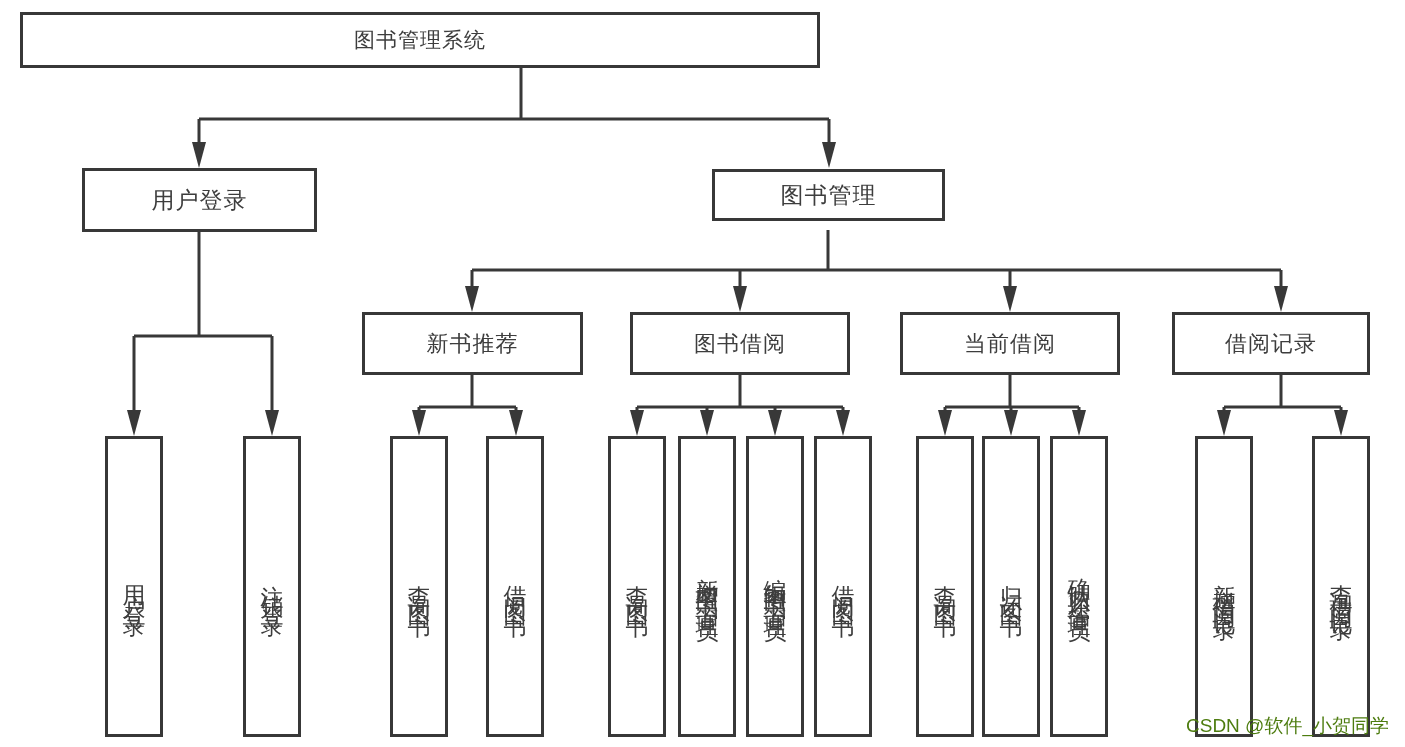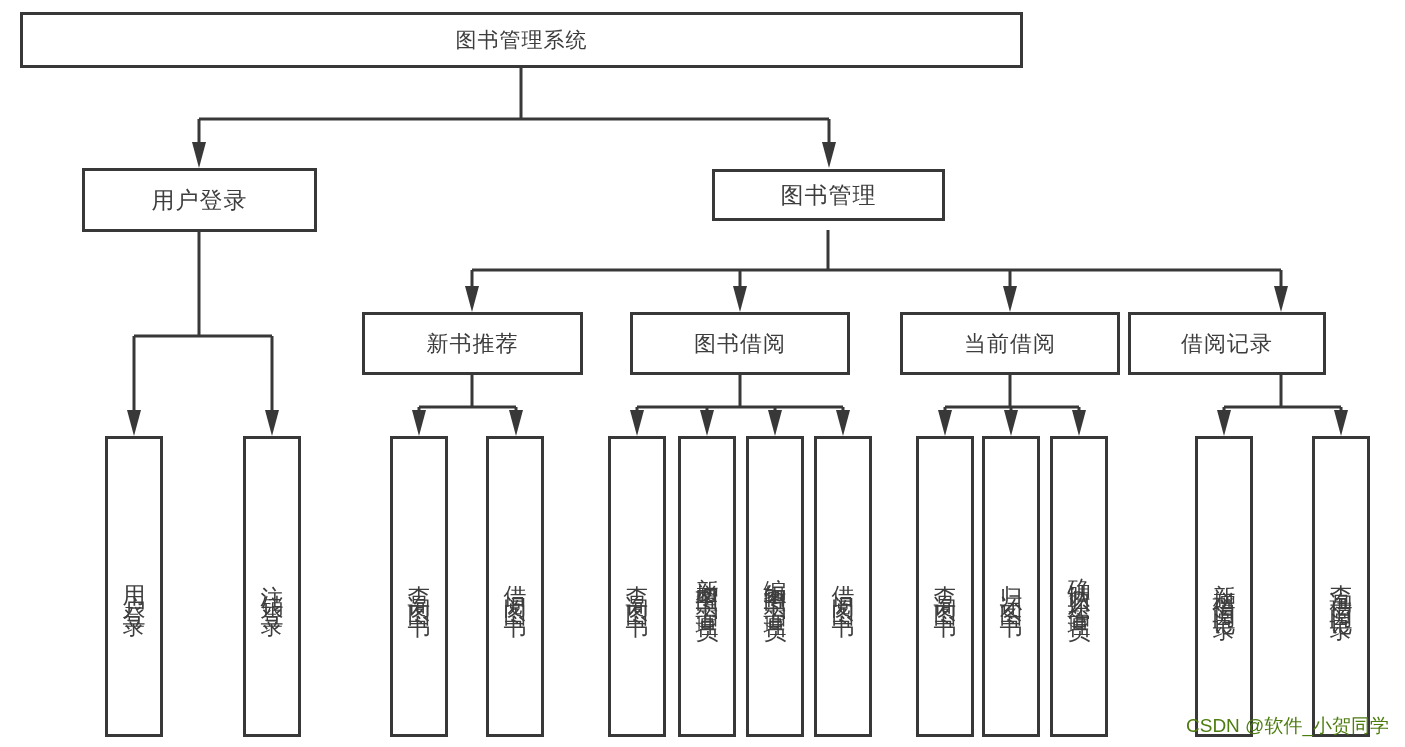--- a/index.html
+++ b/index.html
@@ -16,28 +16,28 @@
   .node {
     position: absolute;
     border: 3px solid #383838;
     background: #ffffff;
     color: #3d3d3d;
     display: flex;
     align-items: center;
     justify-content: center;
     text-align: center;
   }
-  .node-root   { left: 20px;  top: 12px;  width: 1003px; height: 56px; font-size: 21px; letter-spacing: 1px; }
+  .node-root   { left: 20px;  top: 12px;  width: 800px; height: 56px; font-size: 21px; letter-spacing: 1px; }
   .node-l2a    { left: 82px;  top: 168px; width: 235px;  height: 64px; font-size: 23px; letter-spacing: 1px; }
   .node-l2b    { left: 712px; top: 169px; width: 233px;  height: 52px; font-size: 23px; letter-spacing: 1px; }
   .node-l3     { top: 312px; height: 63px; font-size: 22px; letter-spacing: 1px; }
   .node-l3-1   { left: 362px;  width: 221px; }
   .node-l3-2   { left: 630px;  width: 220px; }
   .node-l3-3   { left: 900px;  width: 220px; text-align: right; }
-  .node-l3-4   { left: 1128px; width: 198px; }
+  .node-l3-4   { left: 1172px; width: 198px; }
 
   .leaf {
     position: absolute;
     top: 436px; height: 301px; width: 58px;
     border: 3px solid #383838;
     background: #ffffff;
     color: #3d3d3d;
     display: flex;
     align-items: center;
     justify-content: center;

